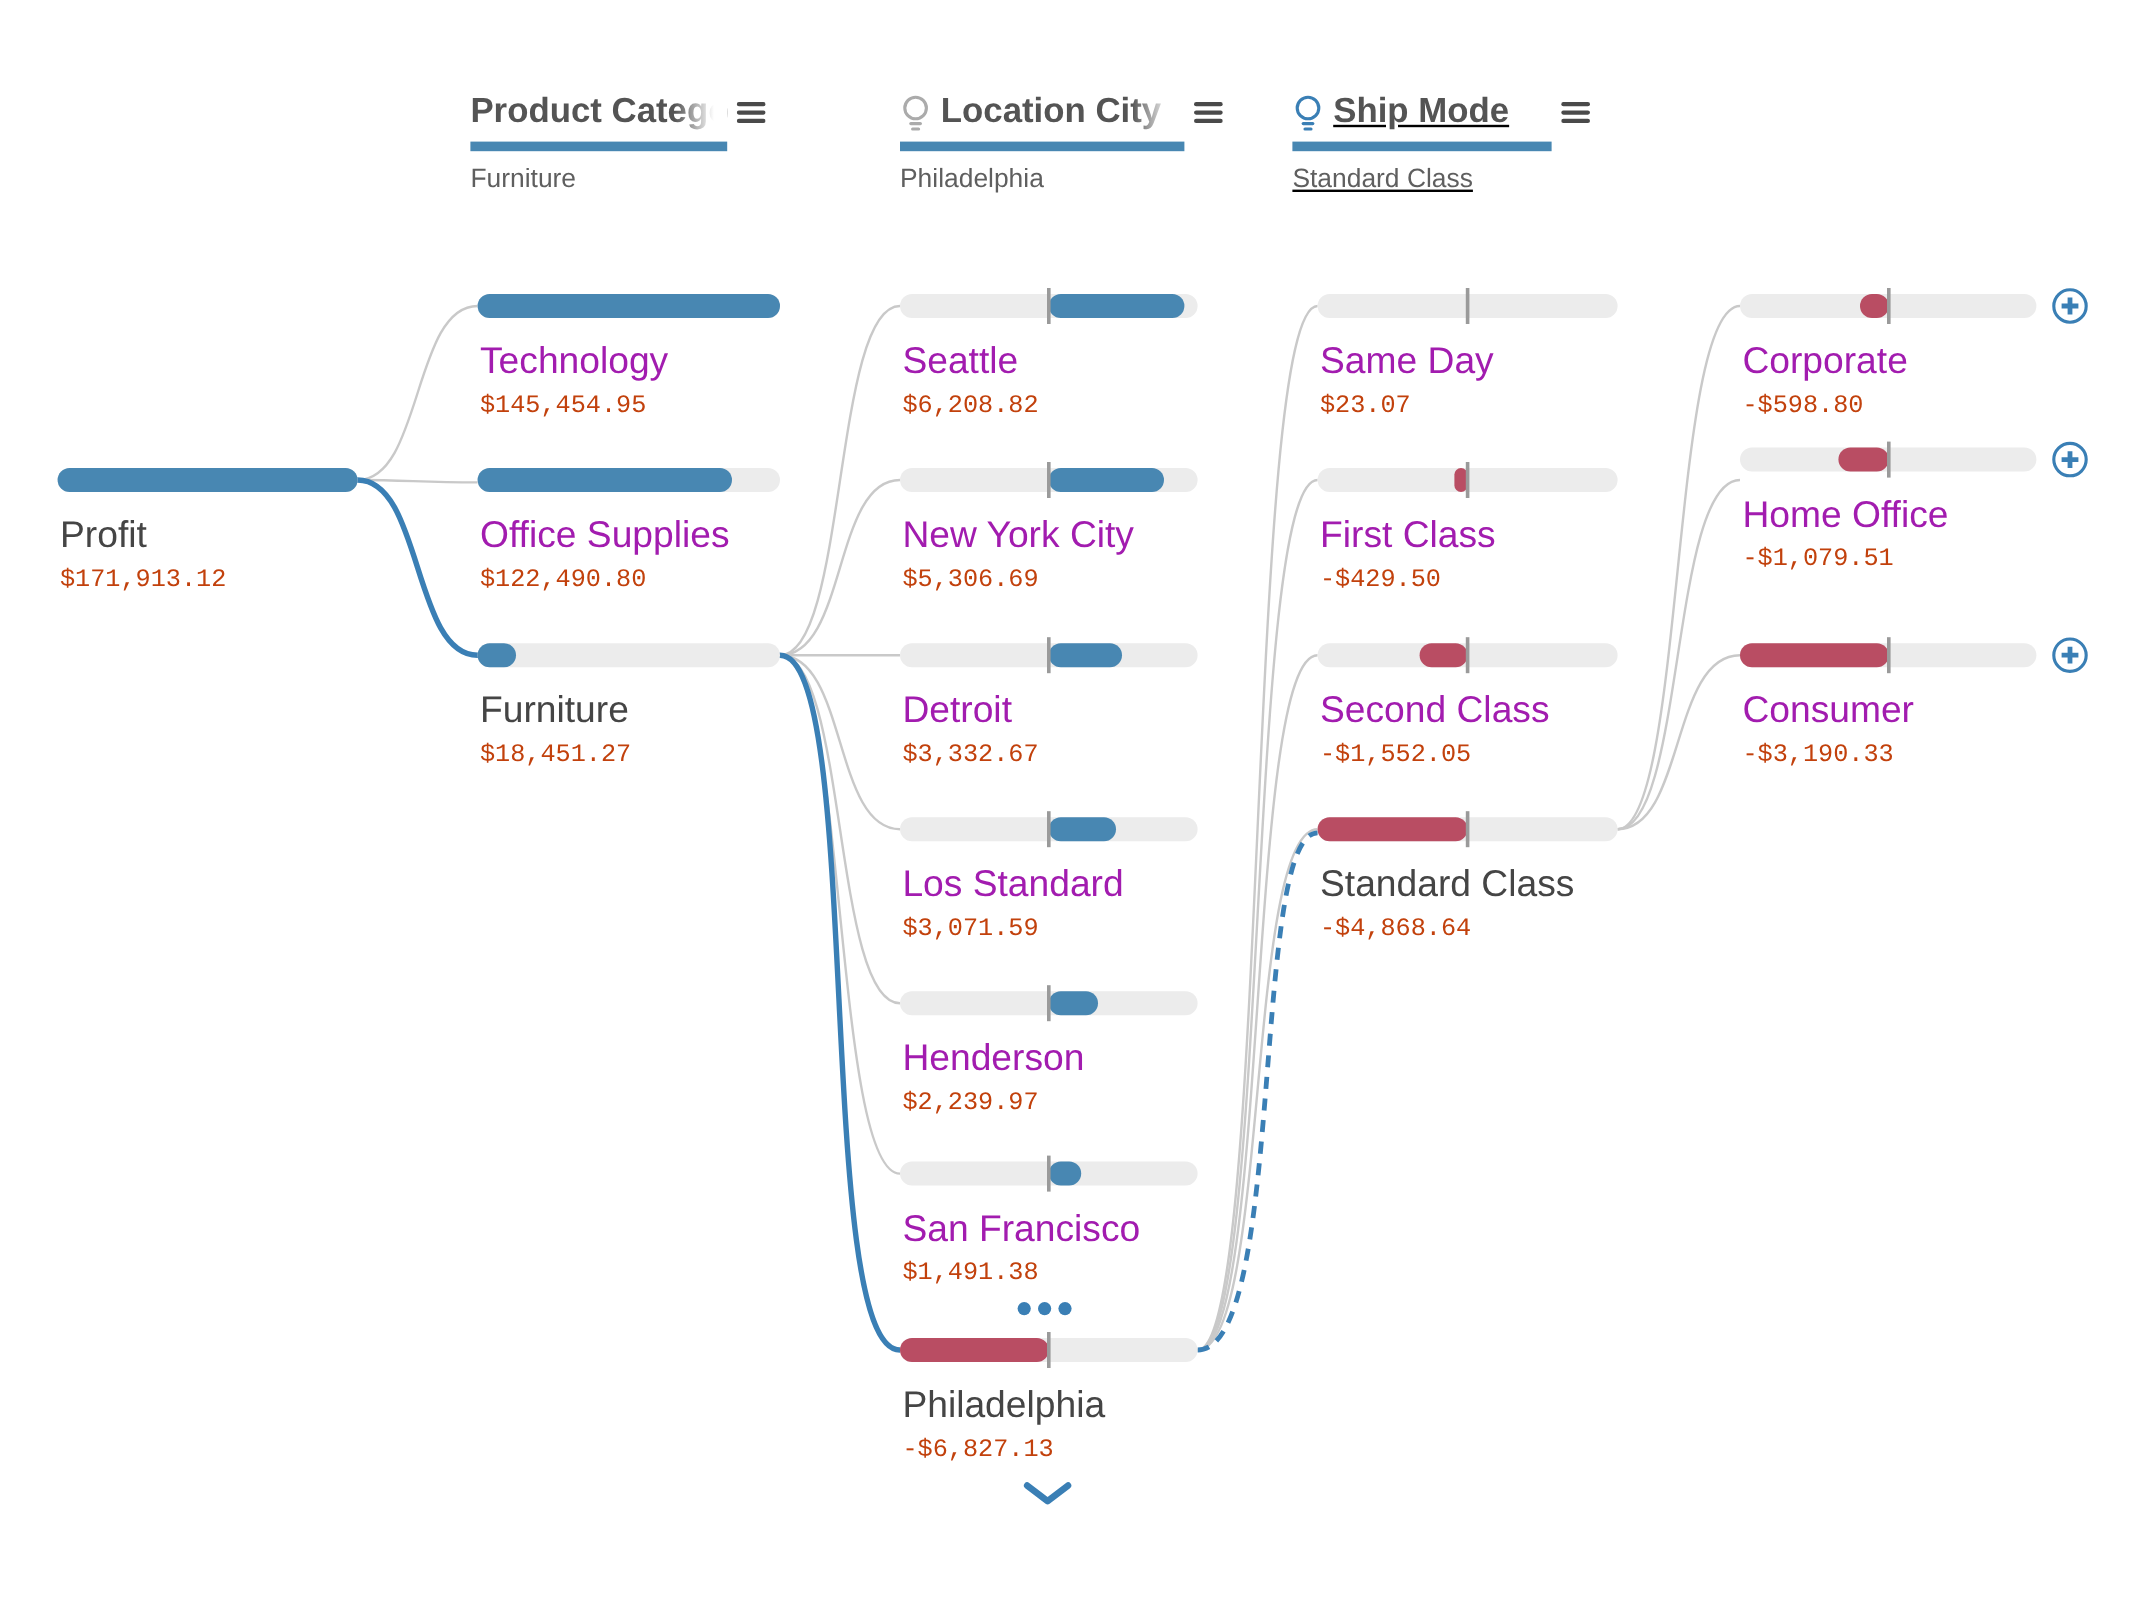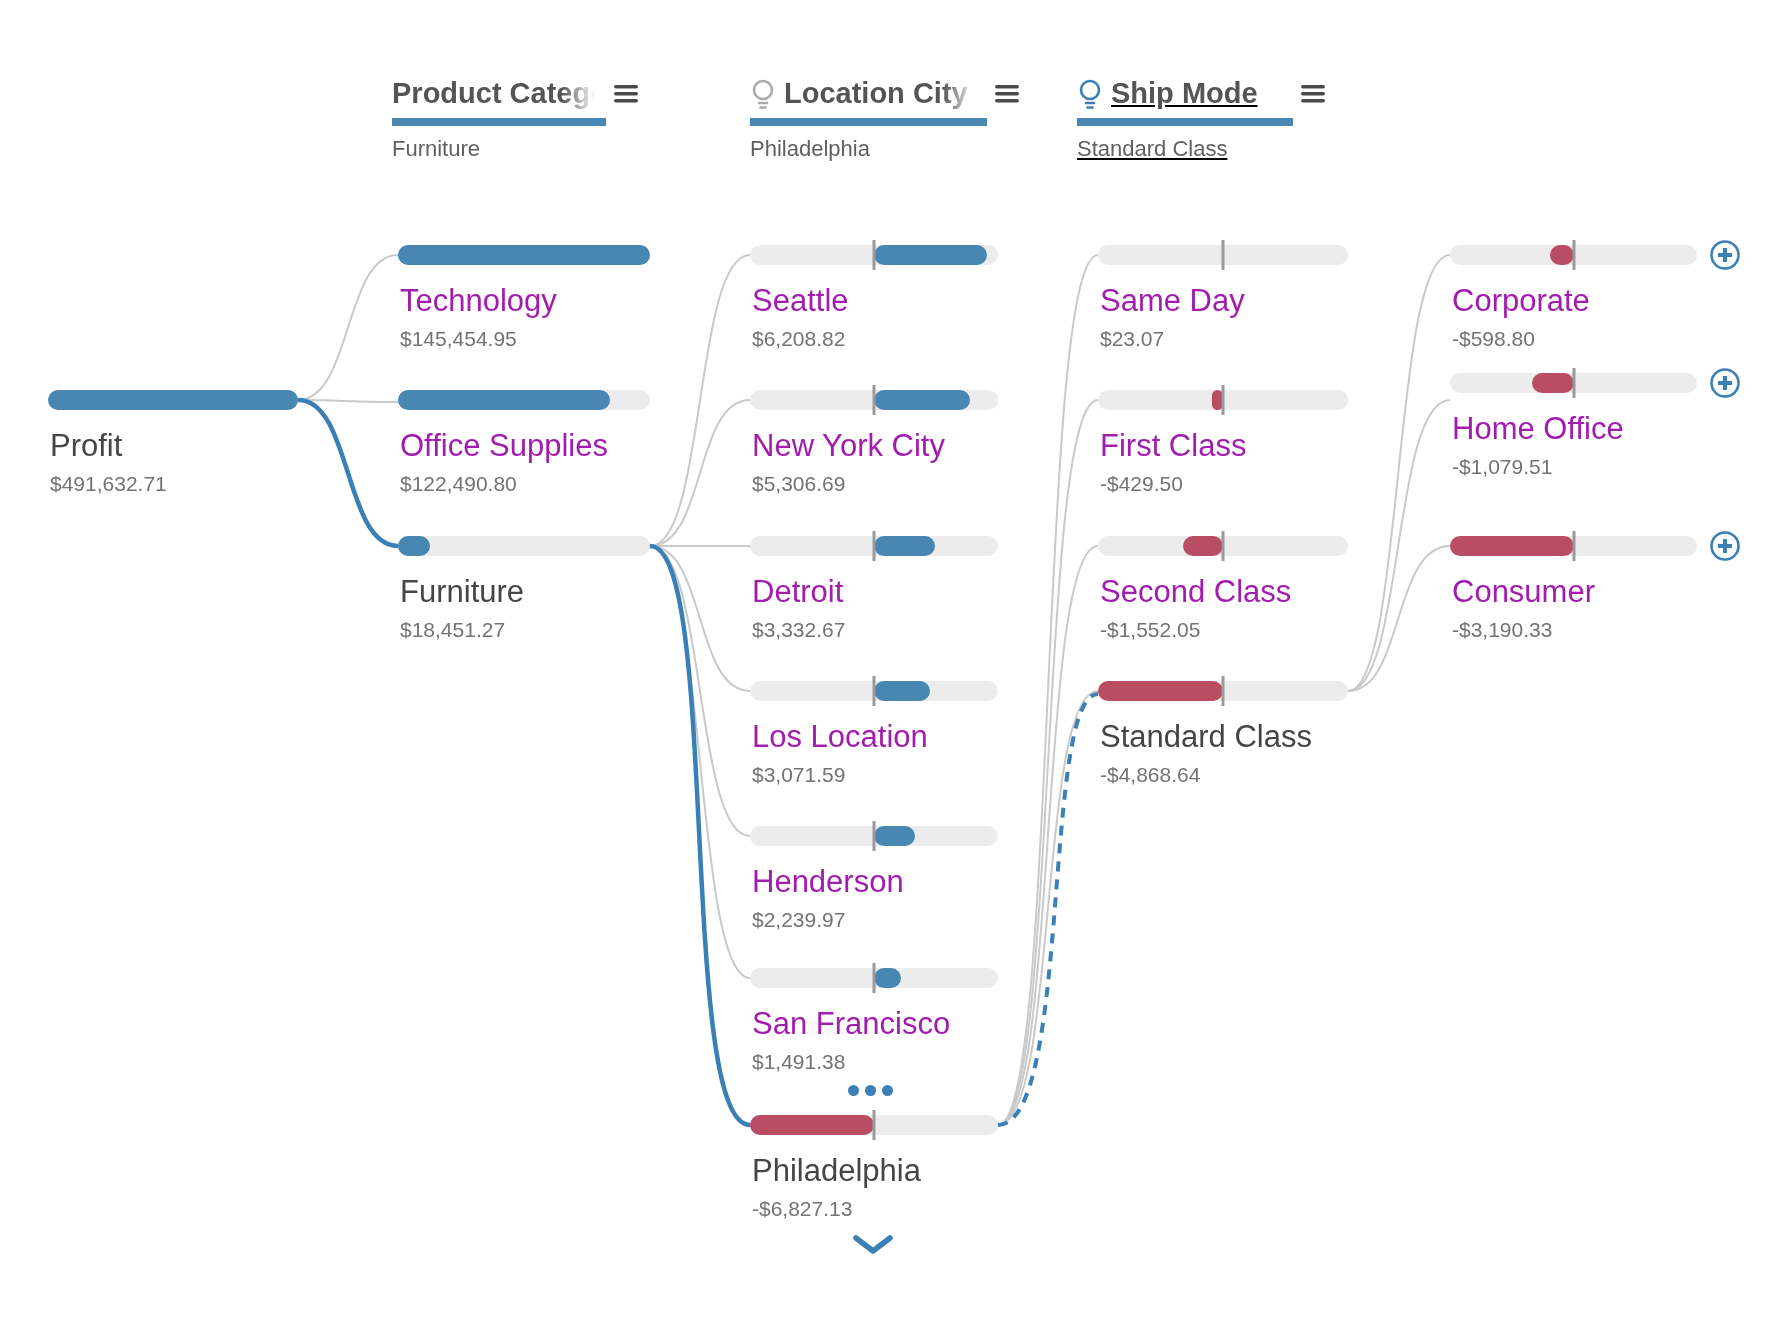--- a/index.html
+++ b/index.html
@@ -29,22 +29,22 @@
   .node{position:absolute;z-index:1;height:112px;}
   .track{position:relative;height:20px;border-radius:10px;background:var(--track);}
   .fill{position:absolute;top:0;height:20px;border-radius:10px;}
   .fill.left{left:0;}
   .fill.pos{left:50%;}
   .fill.neg{right:50%;}
   .tick{position:absolute;left:50%;top:-5px;width:3px;height:30px;background:var(--tick);
         transform:translateX(-50%);}
   .nlabel{position:absolute;top:39px;left:2px;font-size:31px;color:#a21caf;white-space:nowrap;line-height:1.1;}
   .node.selected .nlabel{font-weight:normal;color:#454545;}
-  .nvalue{position:absolute;top:82px;left:2px;font-family:Liberation Sans, sans-serif;
-          font-size:21px;color:#737373;white-space:nowrap;}
+  .nvalue{position:absolute;top:82px;left:2px;font-family:Liberation Mono, monospace;
+          font-size:21px;color:#c2410c;white-space:nowrap;}
   .plusbtn{position:absolute;right:-44px;top:-6px;width:32px;height:32px;cursor:pointer;color:var(--accent_blue);}
   .plusbtn svg{display:block;}
 
   .dots{position:absolute;left:848px;top:1085px;display:flex;gap:6px;z-index:1;}
   .dots span{width:11px;height:11px;border-radius:50%;background:var(--accent_blue);}
   .chevron{position:absolute;left:852px;top:1234px;z-index:1;cursor:pointer;color:var(--accent_blue);}
 </style>
 </head>
 <body>
 
@@ -137,21 +137,21 @@
         </svg>
     </div>
   </div>
 
 
   <div class="node selected" style="left:48px;top:390px;width:250px;">
     <div class="track">
       <div class="fill left" style="width: 100%; background: rgb(72, 135, 178);"></div>
     </div>
     <div class="nlabel">Profit</div>
-    <div class="nvalue">$491,632.71</div>
+    <div class="nvalue">$171,913.12</div>
   </div>
 
   <div class="node" style="left:398px;top:245px;width:252px;">
     <div class="track">
         <div class="fill left" style="width: 100%; background: rgb(72, 135, 178);"></div>
       </div>
     <div class="nlabel">Technology</div>
     <div class="nvalue">$145,454.95</div>
   </div>
   <div class="node" style="left:398px;top:390px;width:252px;">
@@ -191,21 +191,21 @@
         <div class="tick"></div>
       </div>
     <div class="nlabel">Detroit</div>
     <div class="nvalue">$3,332.67</div>
   </div>
   <div class="node" style="left:750px;top:681px;width:248px;">
     <div class="track">
         <div class="fill pos" style="width: 22.5%; background: rgb(72, 135, 178);"></div>
         <div class="tick"></div>
       </div>
-    <div class="nlabel">Los Location</div>
+    <div class="nlabel">Los Standard</div>
     <div class="nvalue">$3,071.59</div>
   </div>
   <div class="node" style="left:750px;top:826px;width:248px;">
     <div class="track">
         <div class="fill pos" style="width: 16.4%; background: rgb(72, 135, 178);"></div>
         <div class="tick"></div>
       </div>
     <div class="nlabel">Henderson</div>
     <div class="nvalue">$2,239.97</div>
   </div>

